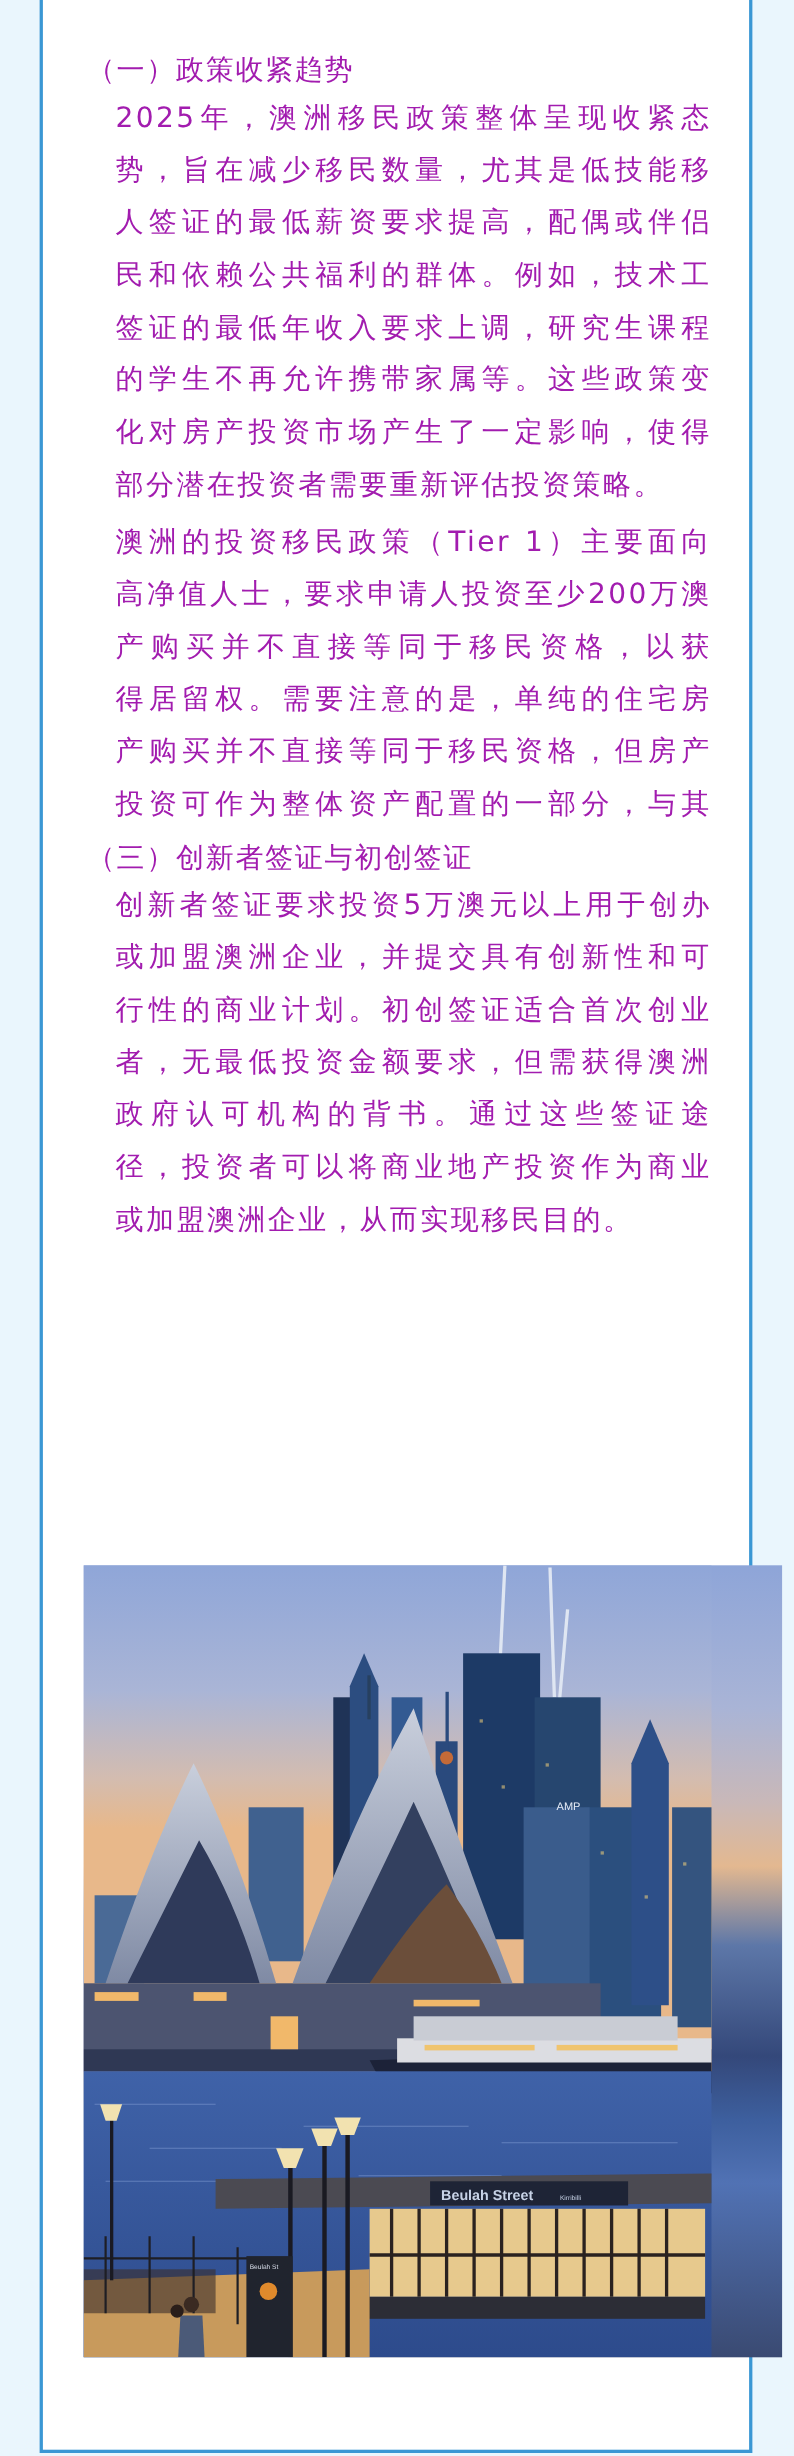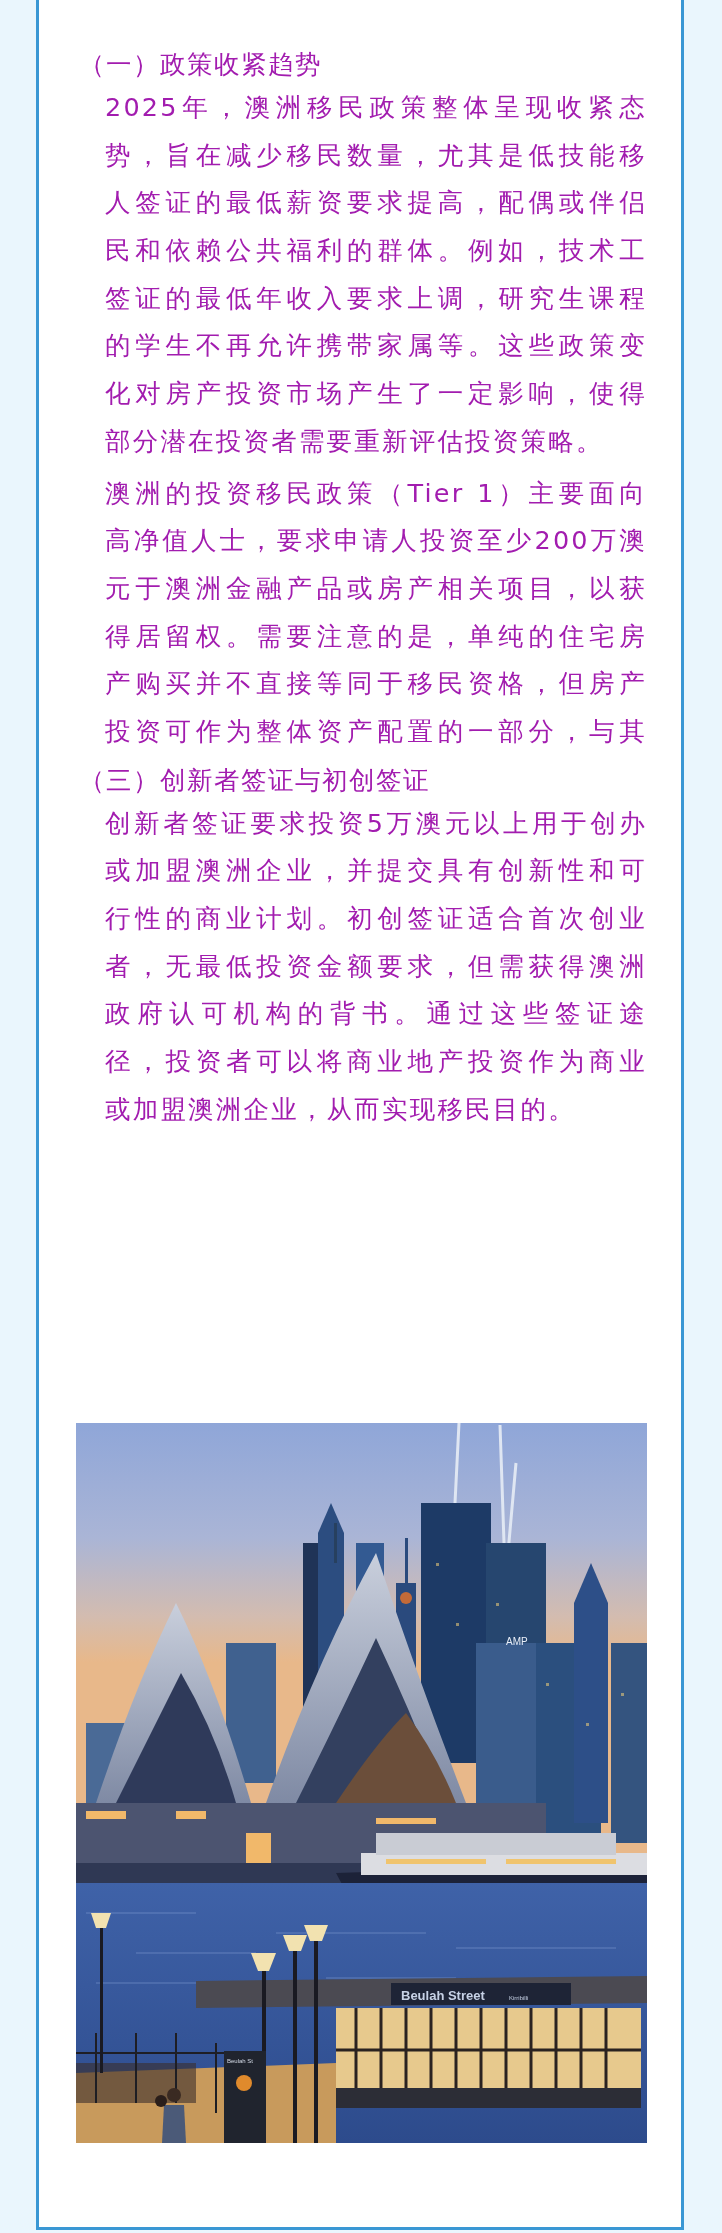--- a/index.html
+++ b/index.html
@@ -55,21 +55,21 @@
       text-align-last: justify;
       margin-left: 28px;
     }
     .line.last {
       text-align-last: left;
     }
     .photo {
       position: absolute;
       left: 76px;
       top: 1423px;
-      width: 571px;
+      width: 635px;
       height: 720px;
       overflow: hidden;
       background: linear-gradient(180deg, #8ea5d8 0%, #a9b4d6 18%, #c9b8b8 30%, #e3b890 38%, #5d77a8 48%, #34487a 62%, #3d5f9e 70%, #5172b4 78%, #3a4a72 100%);
     }
     .photo svg { display: block; }
   </style>
 </head>
 <body>
 
 <div class="card"></div>
@@ -87,21 +87,21 @@
       <span class="line">的学生不再允许携带家属等。这些政策变</span>
       <span class="line">化对房产投资市场产生了一定影响，使得</span>
       <span class="line last">部分潜在投资者需要重新评估投资策略。</span>
     </div>
   </section>
 
   <section>
     <div class="para">
       <span class="line">澳洲的投资移民政策（Tier 1）主要面向</span>
       <span class="line">高净值人士，要求申请人投资至少200万澳</span>
-      <span class="line">元于澳洲金融产品或房产相关项目，以获</span>
+      <span class="line">产购买并不直接等同于移民资格，以获</span>
       <span class="line">得居留权。需要注意的是，单纯的住宅房</span>
       <span class="line">产购买并不直接等同于移民资格，但房产</span>
       <span class="line">投资可作为整体资产配置的一部分，与其</span>
     </div>
   </section>
 
   <section>
     <h3 class="heading">（三）创新者签证与初创签证</h3>
     <div class="para">
       <span class="line">创新者签证要求投资5万澳元以上用于创办</span>

